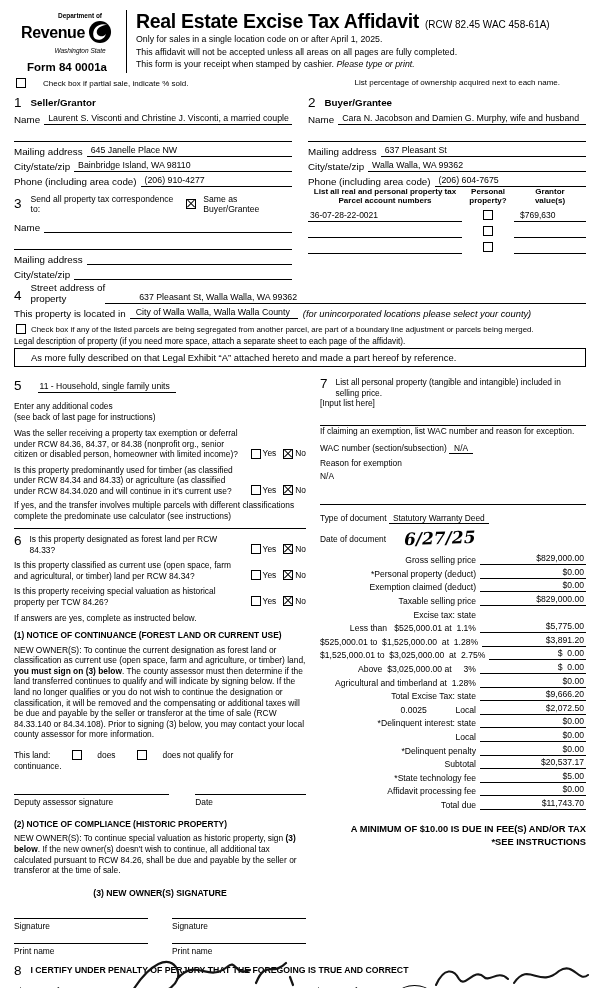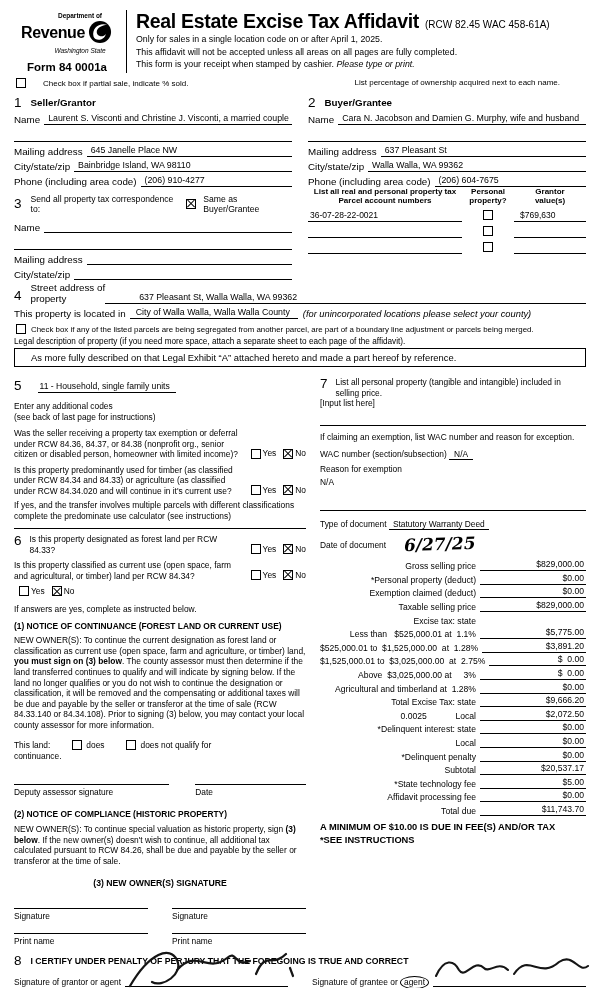--- a/index.html
+++ b/index.html
@@ -67,36 +67,36 @@
   .small{font-size:8.4px;line-height:1.3;margin-top:4px}
   .qrow{display:flex;justify-content:space-between;align-items:flex-end;margin-top:5px;font-size:8.4px;line-height:1.25}
   .qtext{width:226px}
   .yn{white-space:nowrap;padding-bottom:1px;display:flex;align-items:center;gap:2px}
   .yn .cb{margin-left:5px}
   hr.rule{border:0;border-top:1px solid #000;margin:6px 0 0 0}
   .sec6-row{display:flex;align-items:flex-start;gap:8px;margin-top:5px}
   .para{font-size:8.4px;line-height:1.26;margin-top:4px}
   .para b{font-weight:bold}
   .land-row{display:flex;gap:22px;font-size:8.4px;margin-top:10px;align-items:center}
-  .land-item{display:flex;gap:4px;align-items:center}
+  .land-item{display:flex;gap:15px;align-items:center}
   .dep-row{display:flex;gap:26px;margin-top:22px;font-size:8.4px}
   .dep-col1{flex:1.4}.dep-col2{flex:1}
   .ul-top{border-top:1px solid #000;padding-top:2px}
   .center-bold{text-align:center;font-weight:bold;font-size:8.7px;margin-top:12px}
   .sig2{display:flex;gap:24px;margin-top:20px;font-size:8.4px}
   .sig2 .s{flex:1}
   
   .sec7-head{display:flex;gap:8px;margin-top:2px}
   .sec7-text{font-size:8.4px;line-height:1.25}
   .tax-table{margin-top:6px}
   .taxrow{display:flex;justify-content:flex-end;align-items:flex-end;height:13.6px;font-size:8.6px}
   .tlabel{text-align:right;white-space:pre;padding-right:4px}
   .tval{width:102px;text-align:right;border-bottom:1px solid #000;padding:0 2px 1px 2px;white-space:pre}
   .tval:empty{border-bottom:0}
-  .minimum{ text-align:left;font-weight:bold;font-size:9.3px;margin-top:5px;line-height:1.45}
+  .minimum{ text-align:right;font-weight:bold;font-size:9.3px;margin-top:13px;line-height:1.45}
   
   .sec8-head{display:flex;align-items:center;gap:9px;margin-top:8px}
   .sec8-title{font-weight:bold;font-size:8.7px}
   .sig-block{position:relative}
   .sigfield{display:flex;align-items:flex-end;font-size:8.4px;margin-top:7px}
   .sigfield .lbl{white-space:nowrap;padding-right:4px}
   .sigfield .val{flex:1;border-bottom:1px solid #000;min-height:10px;padding:0 2px 1px 4px;font-size:8.8px}
   .sig-svg{position:absolute;pointer-events:none}
   .hw{font-family:"DejaVu Serif",serif;font-style:italic;font-weight:bold;font-size:14px;
       display:inline-block;transform:rotate(-2deg);white-space:nowrap;line-height:.8}
@@ -311,20 +311,21 @@
         <div class="qrow">
           <span class="qtext">Is this property classified as current use (open space, farm and agricultural, or timber) land per RCW 84.34?</span>
           <span class="yn">
               <span class="cb"></span>
               <span>Yes</span>
               <span class="cb checked"></span>
               <span>No</span>
             </span>
         </div>
         <div class="qrow">
+          <span class="qtext">Is this property receiving special valuation as historical property per TCW 84.26?</span>
           <span class="yn">
               <span class="cb"></span>
               <span>Yes</span>
               <span class="cb checked"></span>
               <span>No</span>
             </span>
         </div>
         <div class="small" style="margin-top:6px">If answers are yes, complete as instructed below.</div>
         <div class="para" style="font-weight:bold;margin-top:6px">(1) NOTICE OF CONTINUANCE (FOREST LAND OR CURRENT USE)</div>
         <div class="para"><span>NEW OWNER(S): To continue the current designation as forest land or classification as current use (open space, farm and agriculture, or timber) land, </span><b>you must sign on (3) below</b><span>. The county assessor must then determine if the land transferred continues to qualify and will indicate by signing below. If the land no longer qualifies or you do not wish to continue the designation or classification, it will be removed and the compensating or additional taxes will be due and payable by the seller or transferor at the time of sale (RCW 84.33.140 or 84.34.108). Prior to signing (3) below, you may contact your local county assessor for more information.</span></div>
@@ -359,21 +360,21 @@
     </div>
 
     <div class="mright">
       <div>
         <div class="sec7-head" style="margin-top:6px">
           <span class="sec-num">7</span>
           <span class="sec7-text">List all personal property (tangible and intangible) included in selling price.</span>
         </div>
         <div class="sec7-text">[Input list here]</div>
         <hr class="rule" style="margin-top:16px">
-        <div class="sec7-text" style="margin-top:6px">If claiming an exemption, list WAC number and reason for exception.</div>
+        <div class="sec7-text" style="">If claiming an exemption, list WAC number and reason for exception.</div>
         <div class="sec7-text" style="margin-top:7px"><span>WAC number (section/subsection)</span> <span style="border-bottom:1px solid #000;padding:0 5px">N/A</span></div>
         <div class="sec7-text" style="margin-top:4px">Reason for exemption</div>
         <div class="sec7-text" style="margin-top:3px">N/A</div>
         <hr class="rule" style="margin-top:22px">
         <div class="sec7-text" style="margin-top:8px"><span>Type of document</span> <span style="border-bottom:1px solid #000;padding:0 4px">Statutory Warranty Deed</span></div>
         <div class="sec7-text" style="margin-top:9px;display:flex;align-items:center">
           <span>Date of document</span>
           <span class="hw hw-big" style="margin-left:18px">6/27/25</span>
         </div>
       </div>

